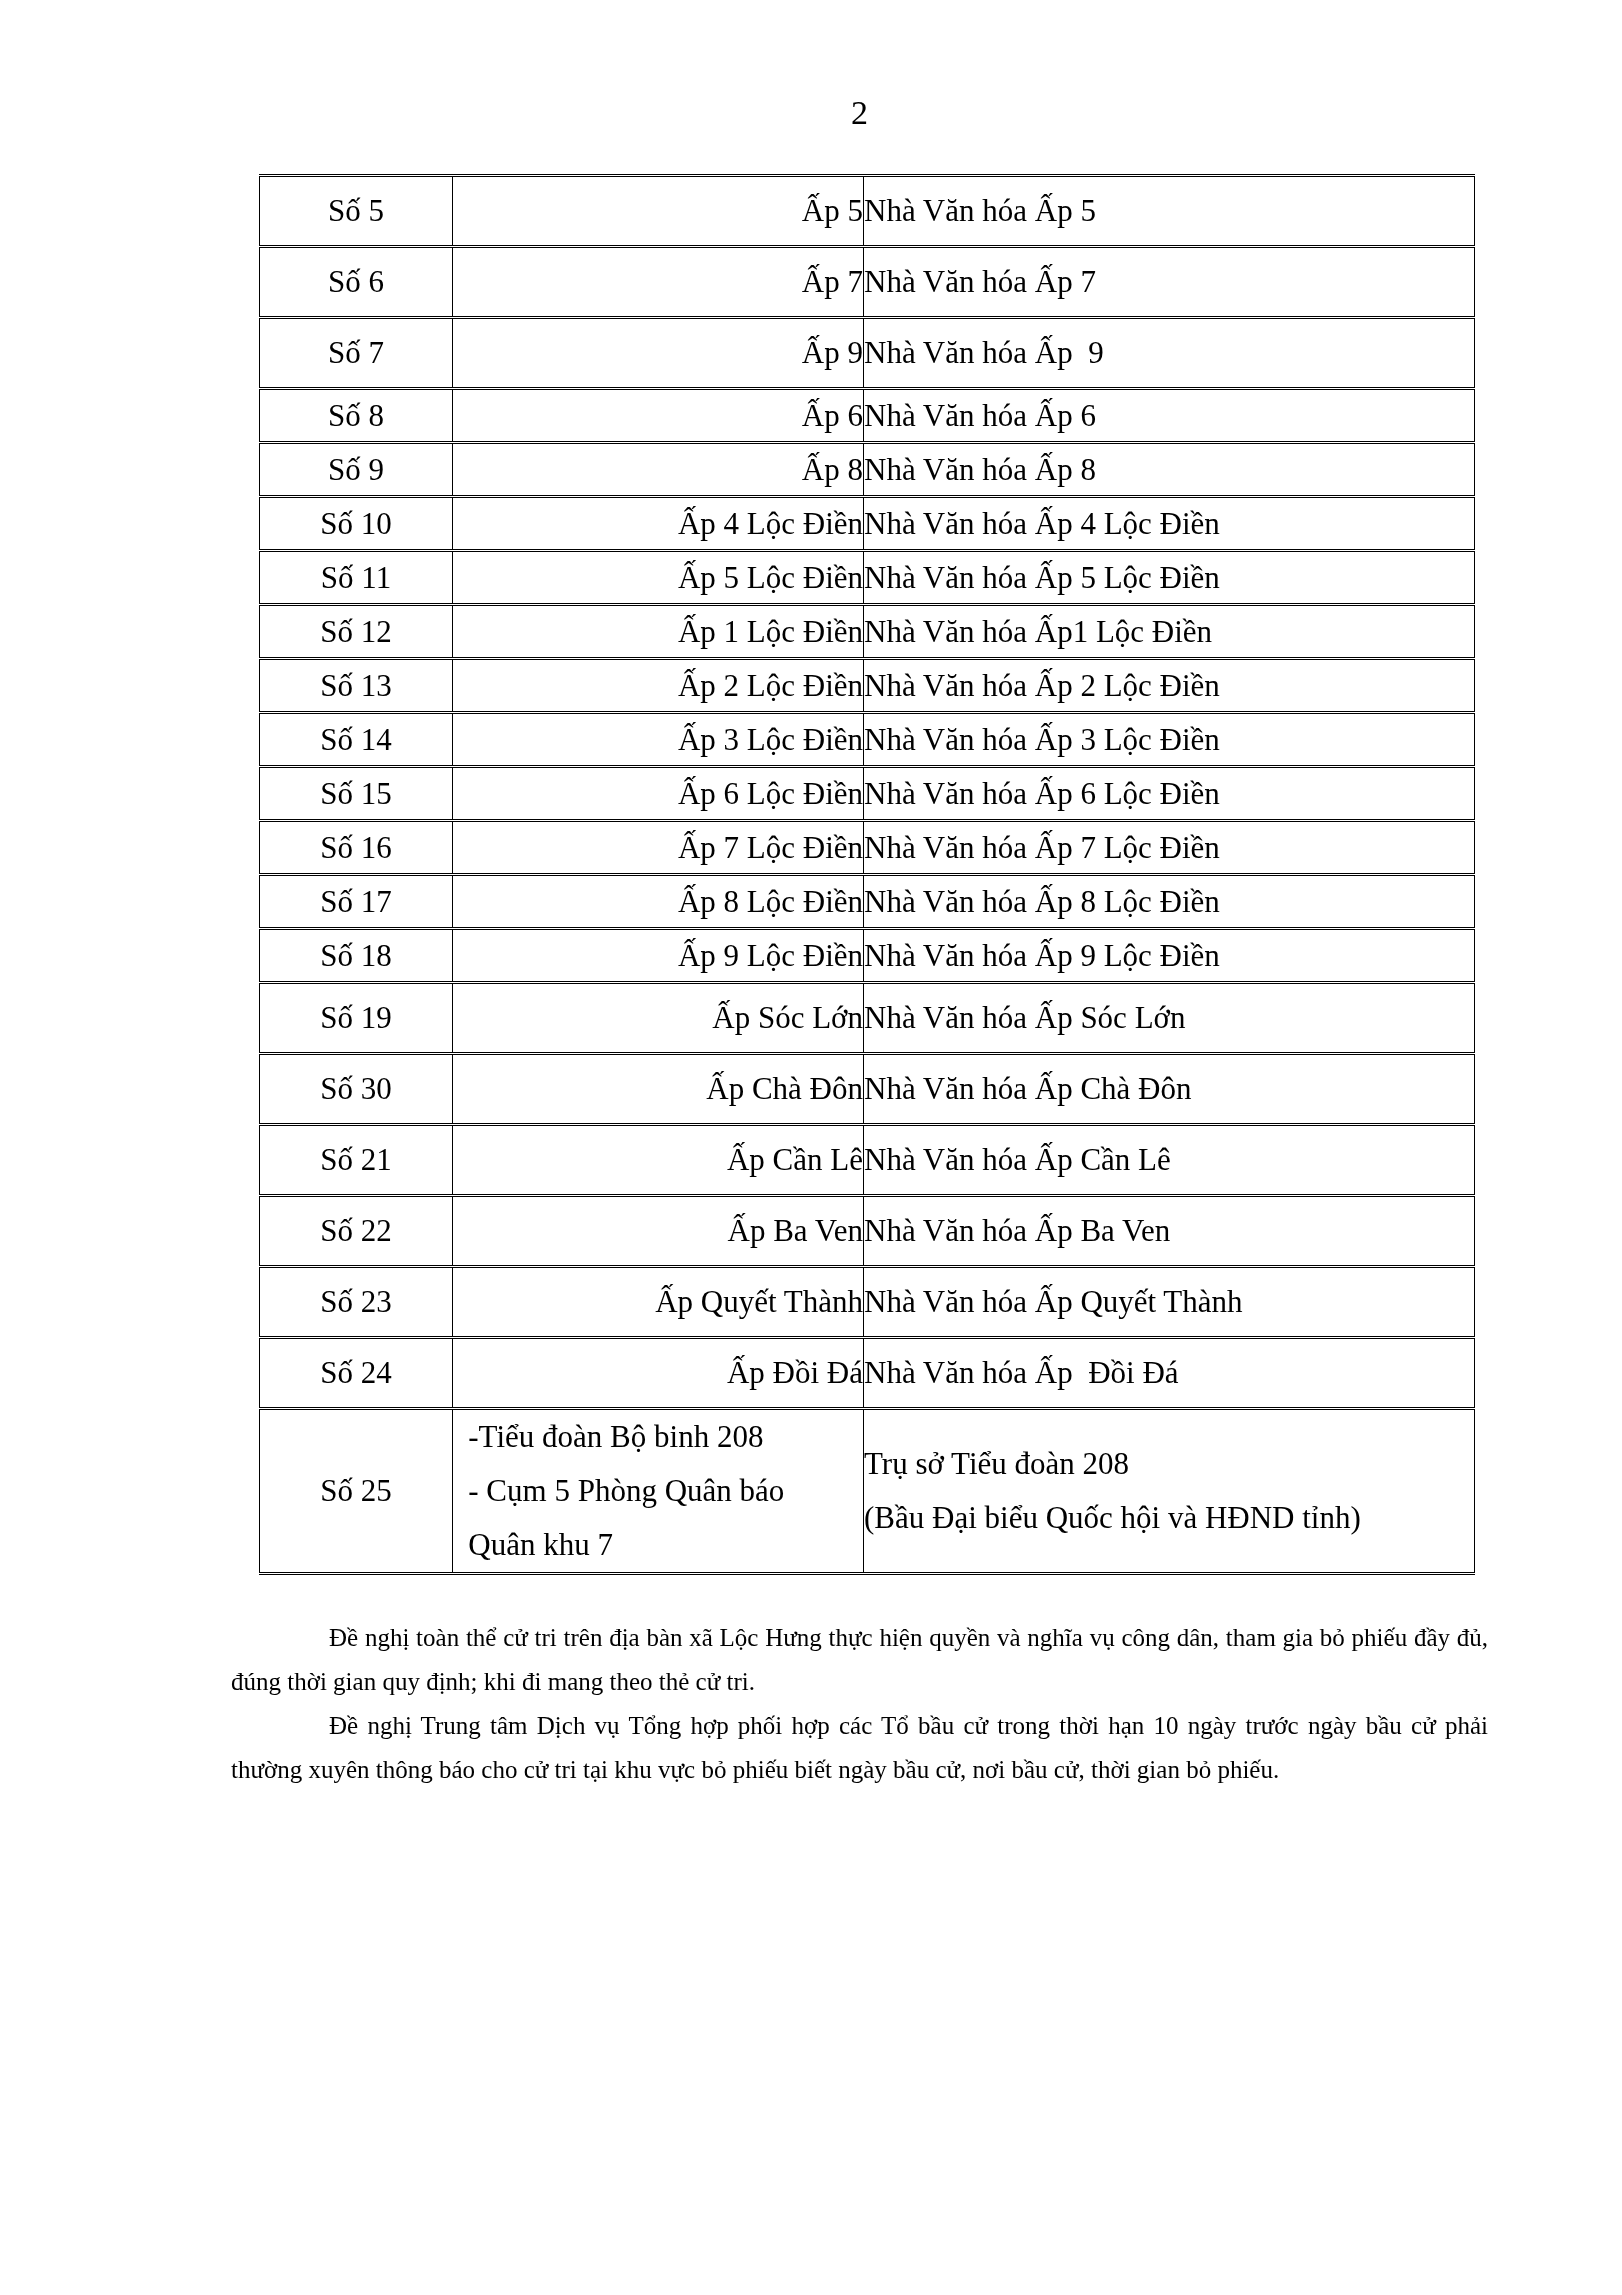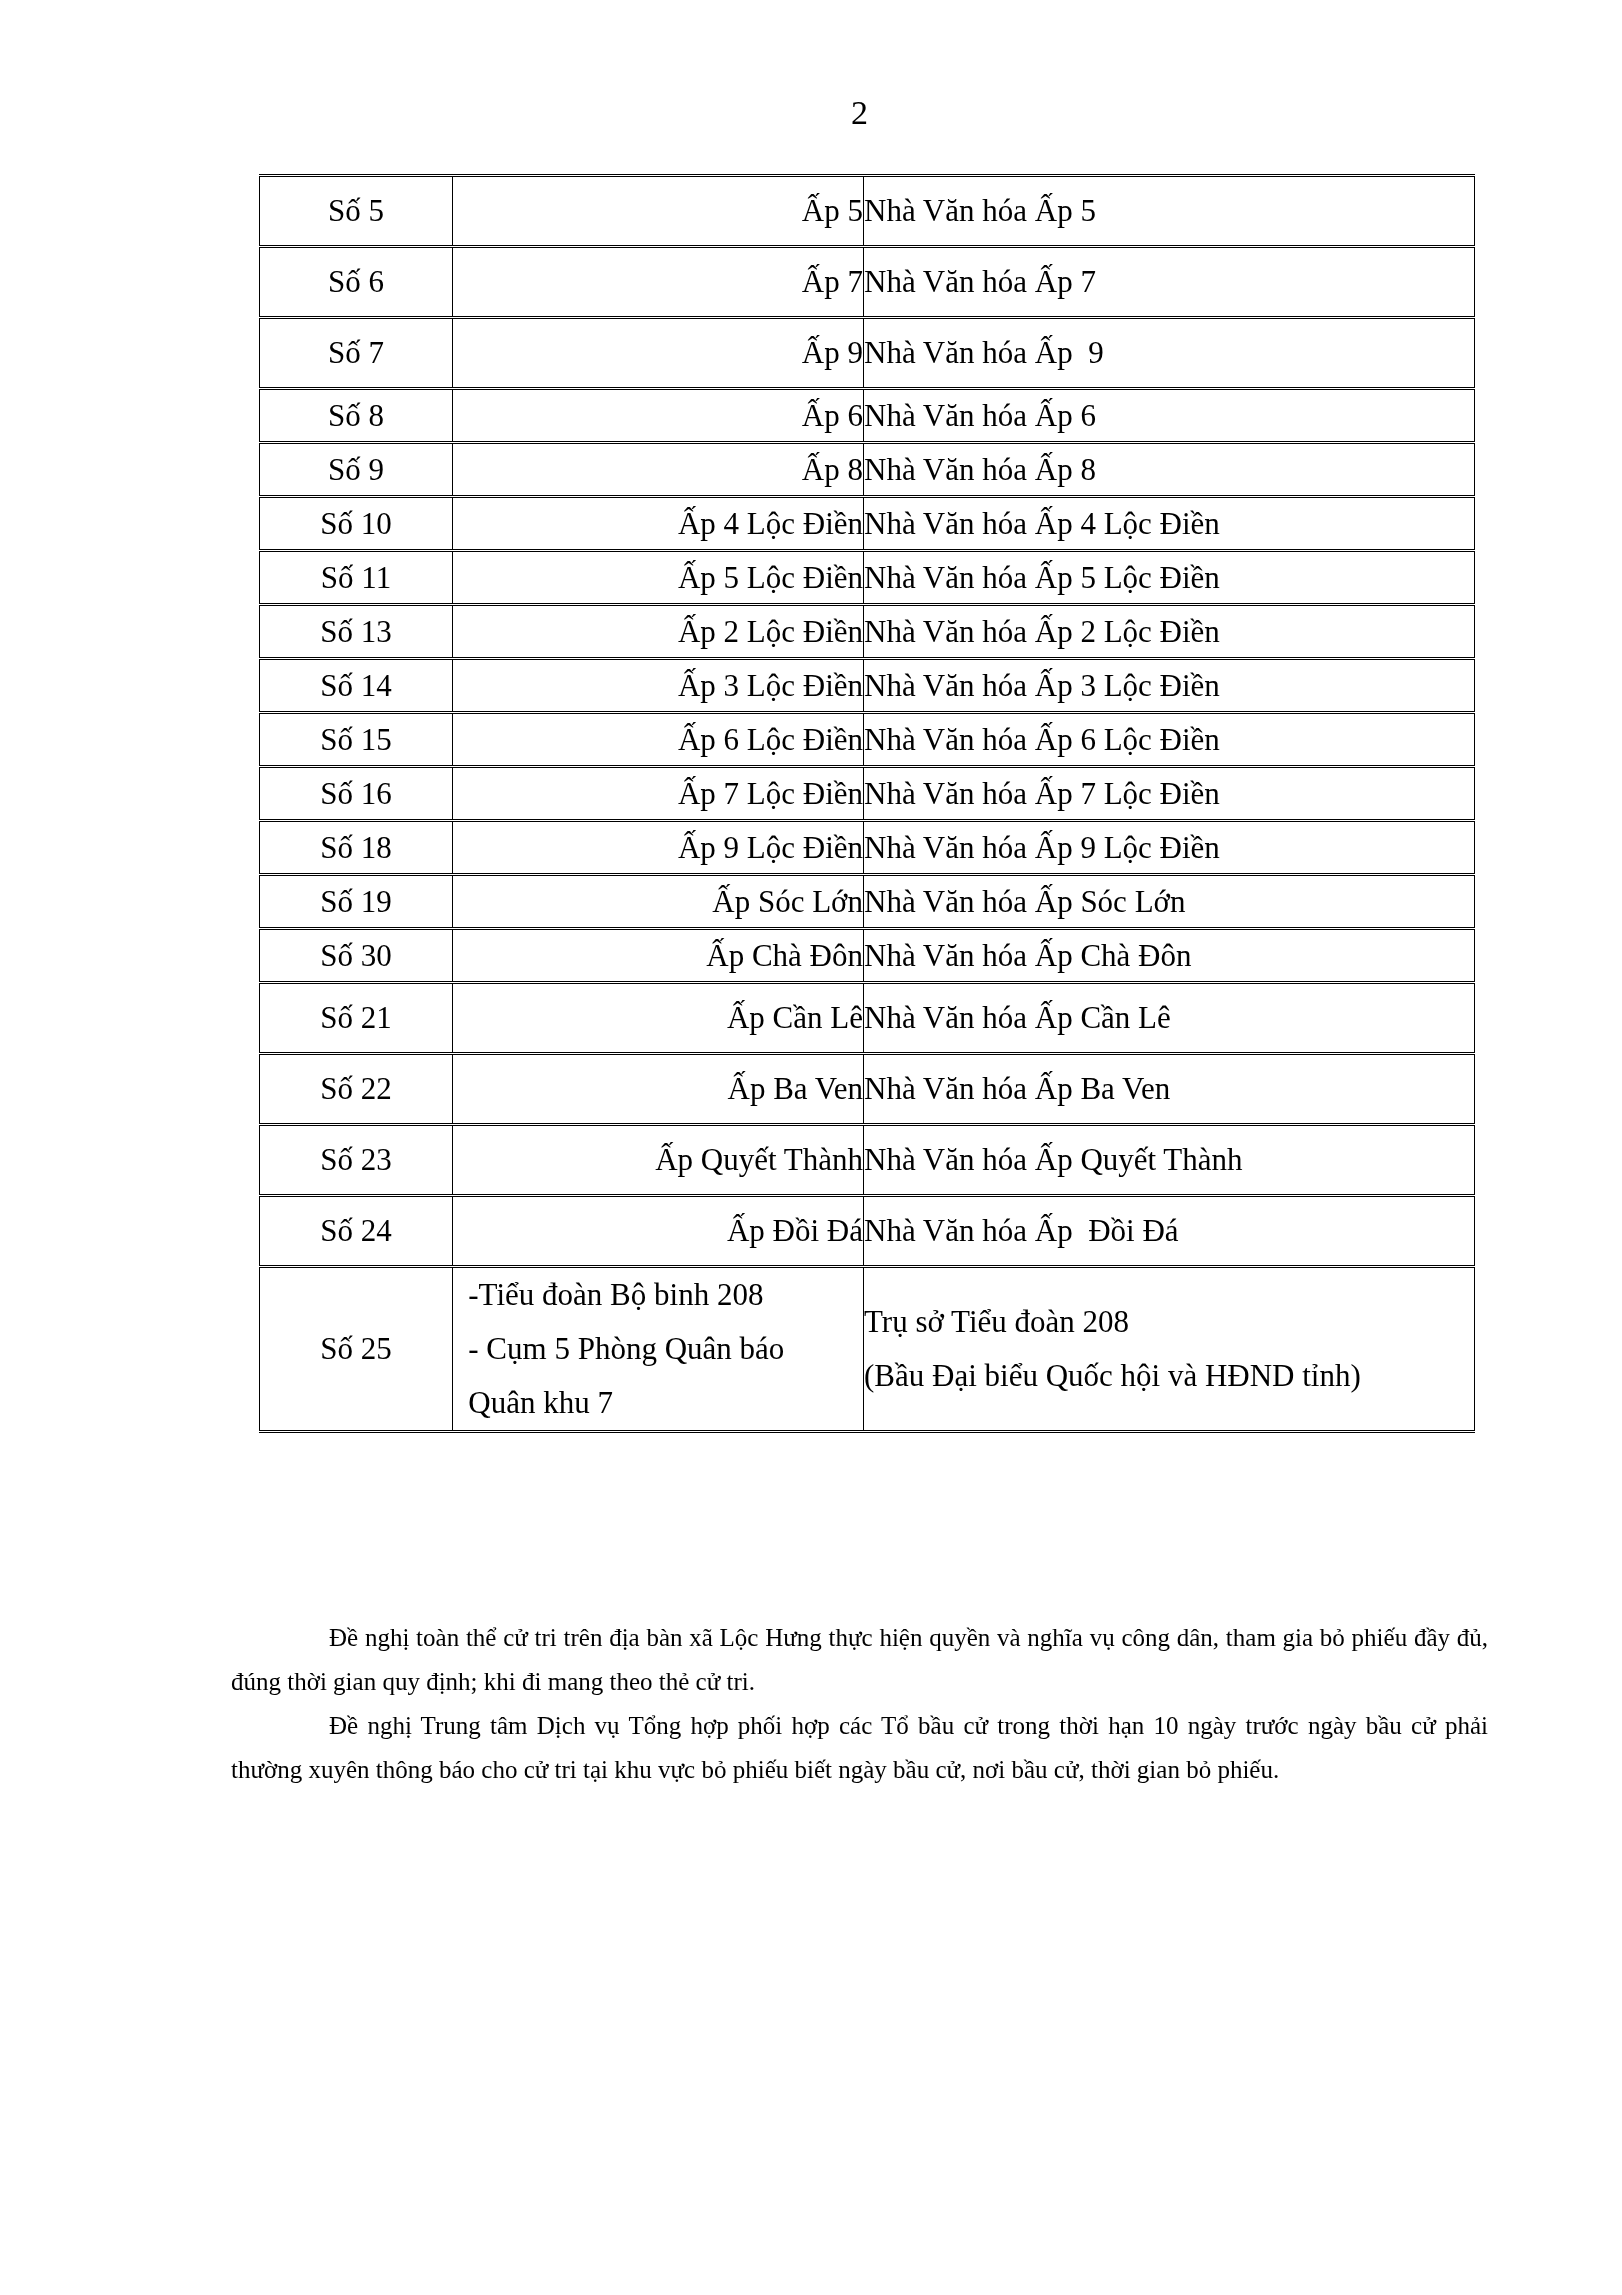--- a/index.html
+++ b/index.html
@@ -150,20 +150,31 @@
           </td>
           <td class="c1">
             <div class="cell-line">Ấp 5 Lộc Điền</div>
           </td>
           <td class="c2">
             <div class="cell-line">Nhà Văn hóa Ấp 5 Lộc Điền</div>
           </td>
         </tr>
         <tr>
           <td class="c0">
+            <div class="cell-line">Số 12</div>
+          </td>
+          <td class="c1">
+            <div class="cell-line">Ấp 1 Lộc Điền</div>
+          </td>
+          <td class="c2">
+            <div class="cell-line">Nhà Văn hóa Ấp1 Lộc Điền</div>
+          </td>
+        </tr>
+        <tr>
+          <td class="c0">
             <div class="cell-line">Số 13</div>
           </td>
           <td class="c1">
             <div class="cell-line">Ấp 2 Lộc Điền</div>
           </td>
           <td class="c2">
             <div class="cell-line">Nhà Văn hóa Ấp 2 Lộc Điền</div>
           </td>
         </tr>
         <tr>
@@ -190,20 +201,31 @@
         </tr>
         <tr>
           <td class="c0">
             <div class="cell-line">Số 16</div>
           </td>
           <td class="c1">
             <div class="cell-line">Ấp 7 Lộc Điền</div>
           </td>
           <td class="c2">
             <div class="cell-line">Nhà Văn hóa Ấp 7 Lộc Điền</div>
+          </td>
+        </tr>
+        <tr>
+          <td class="c0">
+            <div class="cell-line">Số 17</div>
+          </td>
+          <td class="c1">
+            <div class="cell-line">Ấp 8 Lộc Điền</div>
+          </td>
+          <td class="c2">
+            <div class="cell-line">Nhà Văn hóa Ấp 8 Lộc Điền</div>
           </td>
         </tr>
         <tr>
           <td class="c0">
             <div class="cell-line">Số 18</div>
           </td>
           <td class="c1">
             <div class="cell-line">Ấp 9 Lộc Điền</div>
           </td>
           <td class="c2">

